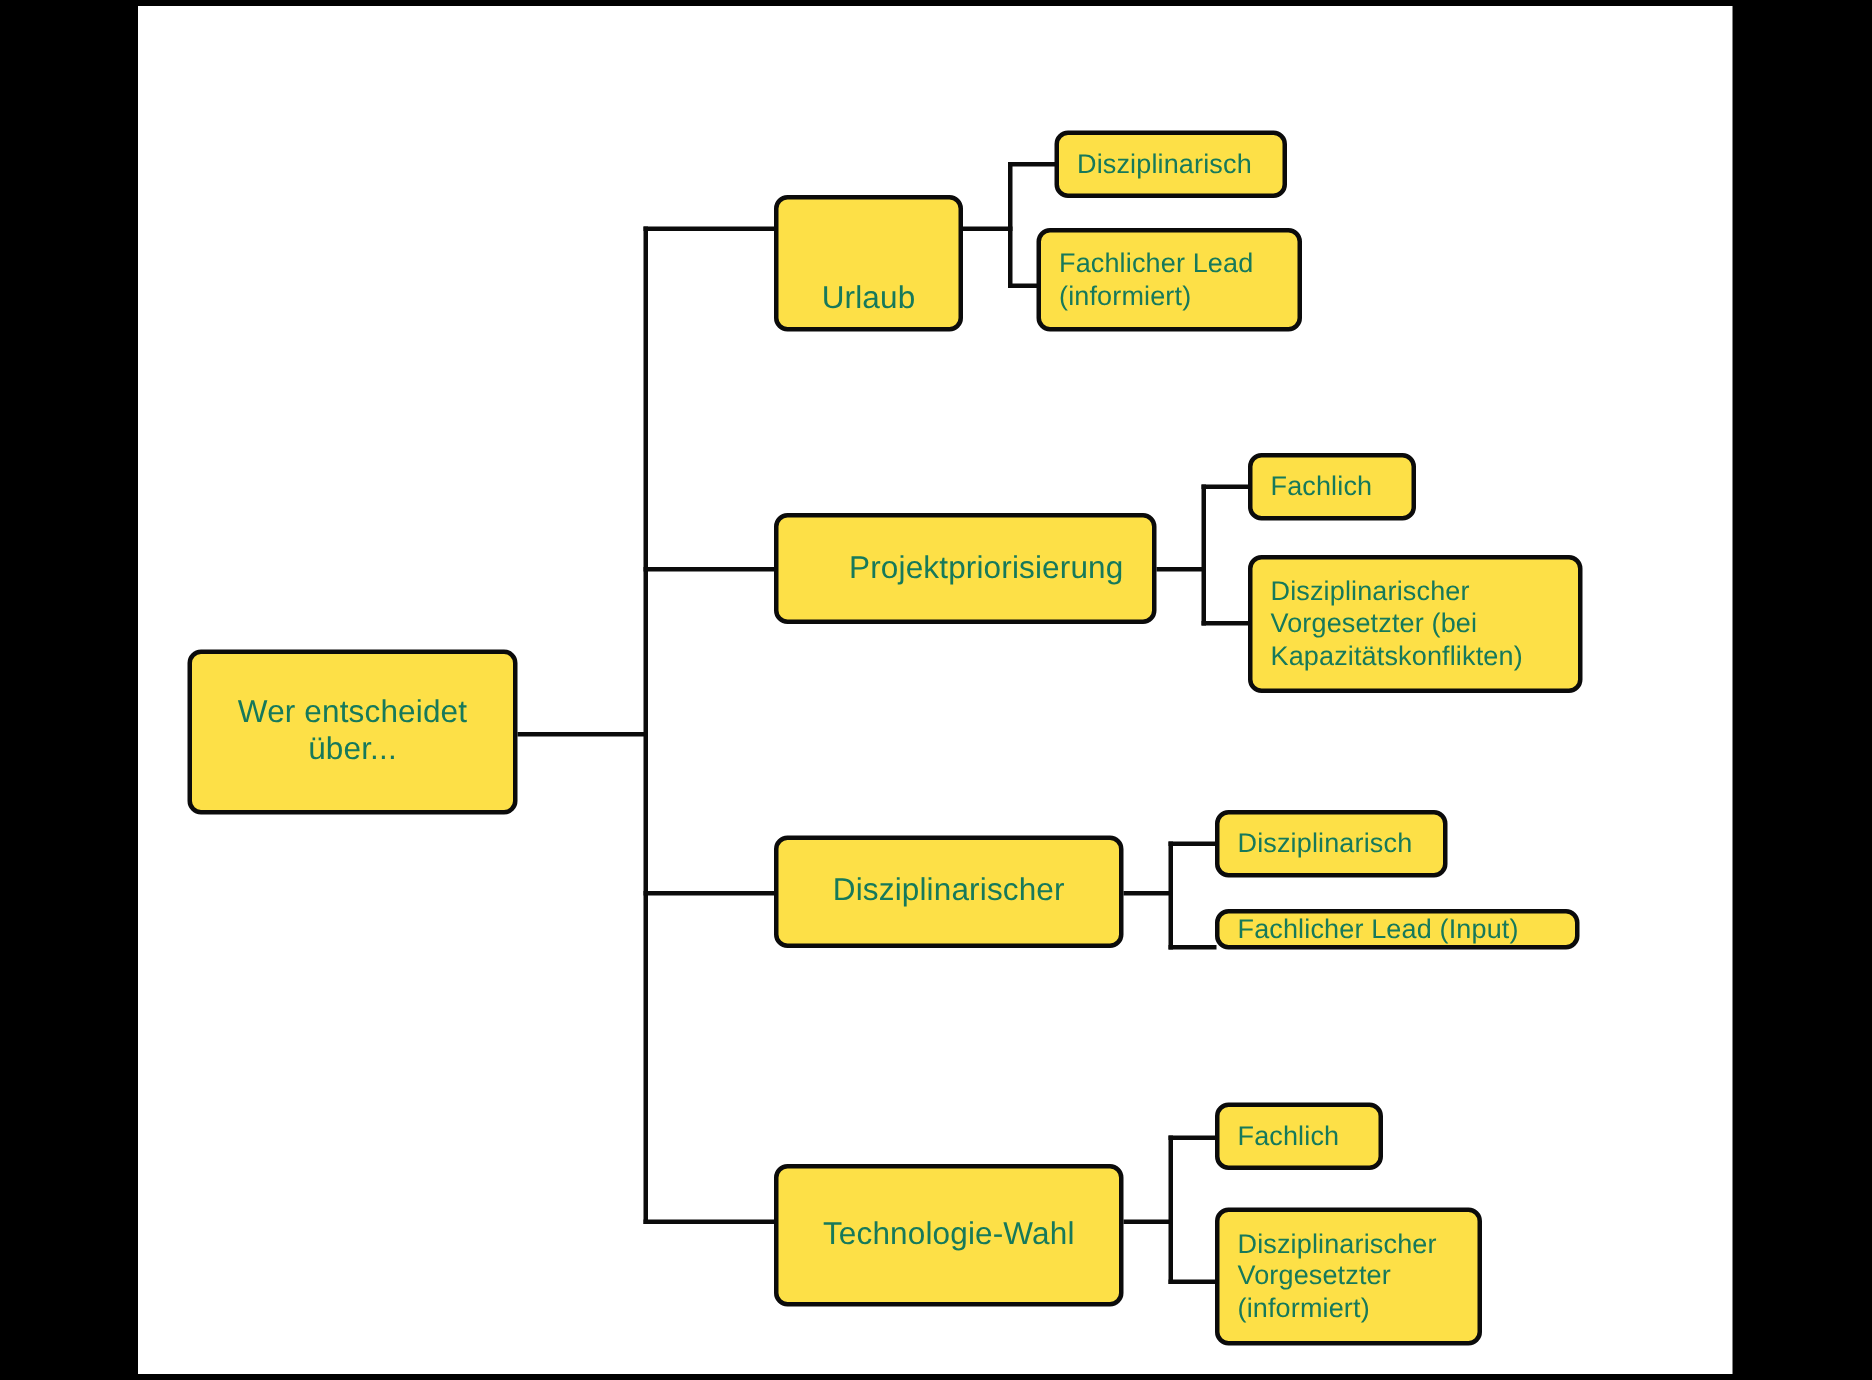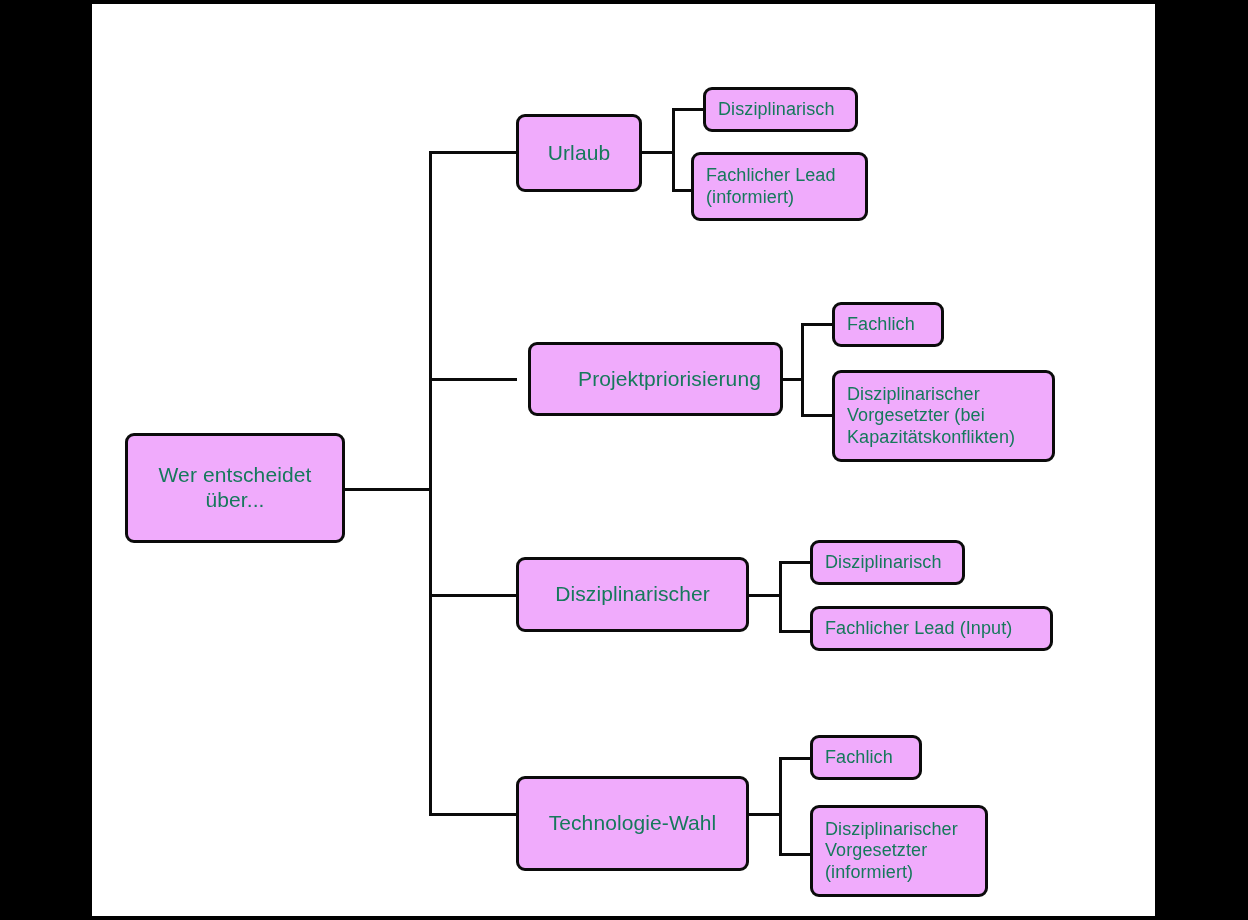--- a/index.html
+++ b/index.html
@@ -29,21 +29,21 @@
   #diagram {
     position: absolute;
     left: 0;
     top: 0;
     width: 1063px;
     height: 912px;
   }
   .node {
     position: absolute;
     box-sizing: border-box;
-    background: #f0abfc;
+    background: #fde047;
     border: 3px solid #0b0b0b;
     border-radius: 9px;
     color: #16795b;
     display: flex;
     align-items: center;
     line-height: 1.18;
     letter-spacing: 0.1px;
     -webkit-font-smoothing: antialiased;
   }
   .node-label {
@@ -113,50 +113,50 @@
       <div class="conn h" style="left:657px; top:809px; width:33px;"></div>
       <div class="conn v" style="left:687px; top:753px; height:99px;"></div>
       <div class="conn h" style="left:687px; top:753px; width:32px;"></div>
       <div class="conn h" style="left:687px; top:849px; width:32px;"></div>
 
       <div class="node root" style="left:33px; top:429px; width:220px; height:110px;">
         <span class="node-label">Wer entscheidet
 über...</span>
       </div>
 
-      <div class="node branch" style="left:424px; top:110px; width:126px; height:78px;">
+      <div class="node branch" style="left:424px; top:126px; width:126px; height:91px;align-items:flex-end;">
         <span class="node-label">Urlaub</span>
       </div>
       <div class="node leaf" style="left:611px; top:83px; width:155px; height:45px;">
         <span class="node-label">Disziplinarisch</span>
       </div>
       <div class="node leaf" style="left:599px; top:148px; width:177px; height:69px;">
         <span class="node-label">Fachlicher Lead
 (informiert)</span>
       </div>
 
-      <div class="node branch" style="left:436px; top:338px; width:255px; height:74px;padding-left:42px;">
+      <div class="node branch" style="left:424px; top:338px; width:255px; height:74px;padding-left:42px;">
         <span class="node-label">Projektpriorisierung</span>
       </div>
       <div class="node leaf" style="left:740px; top:298px; width:112px; height:45px;">
         <span class="node-label">Fachlich</span>
       </div>
       <div class="node leaf" style="left:740px; top:366px; width:223px; height:92px;">
         <span class="node-label">Disziplinarischer
 Vorgesetzter (bei
 Kapazitätskonflikten)</span>
       </div>
 
       <div class="node branch" style="left:424px; top:553px; width:233px; height:75px;">
         <span class="node-label">Disziplinarischer</span>
       </div>
       <div class="node leaf" style="left:718px; top:536px; width:155px; height:45px;">
         <span class="node-label">Disziplinarisch</span>
       </div>
-      <div class="node leaf" style="left:718px; top:602px; width:243px; height:45px;">
+      <div class="node leaf" style="left:718px; top:602px; width:243px; height:27px;">
         <span class="node-label">Fachlicher Lead (Input)</span>
       </div>
 
       <div class="node branch" style="left:424px; top:772px; width:233px; height:95px;">
         <span class="node-label">Technologie-Wahl</span>
       </div>
       <div class="node leaf" style="left:718px; top:731px; width:112px; height:45px;">
         <span class="node-label">Fachlich</span>
       </div>
       <div class="node leaf" style="left:718px; top:801px; width:178px; height:92px;">

